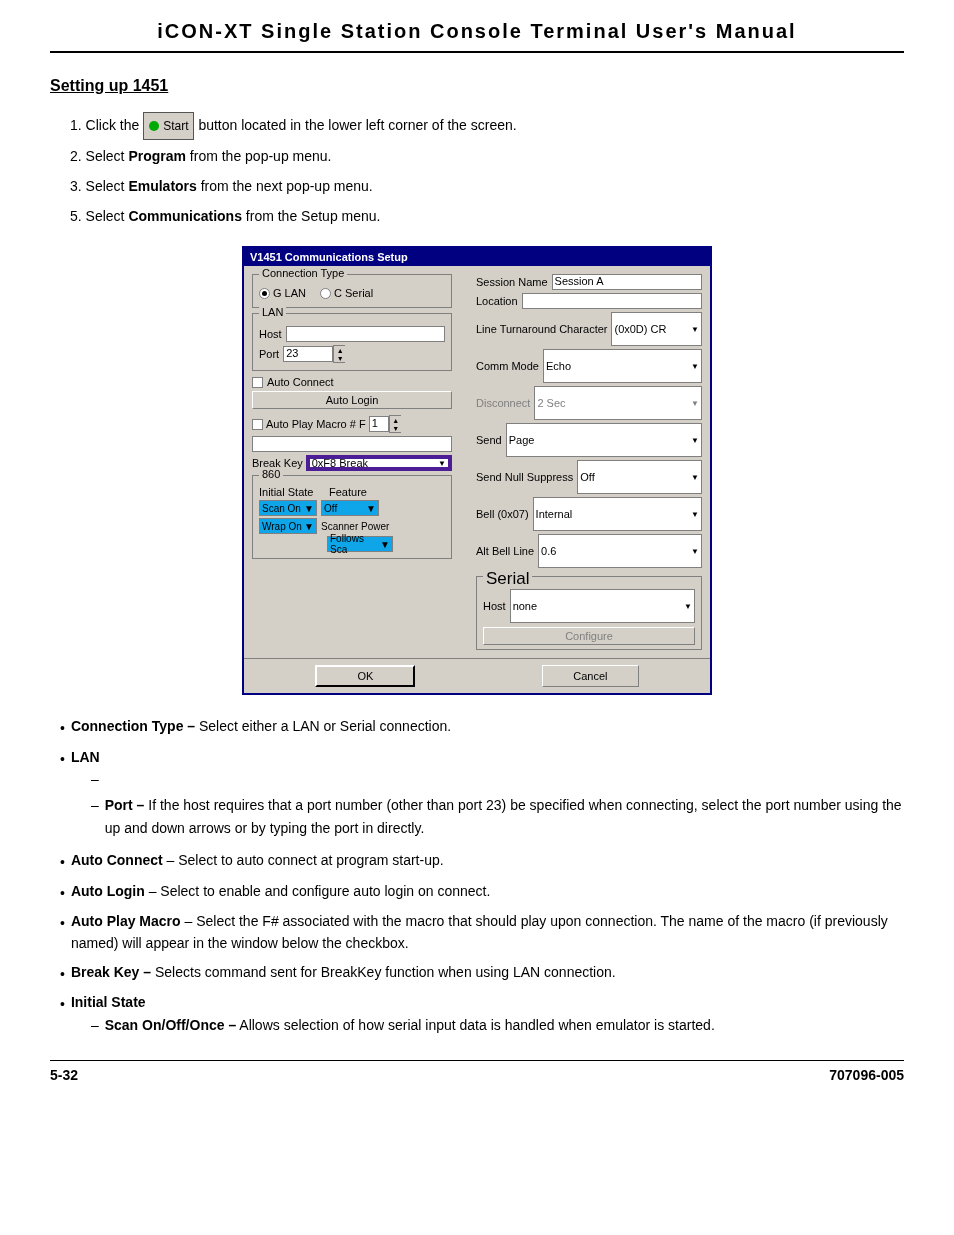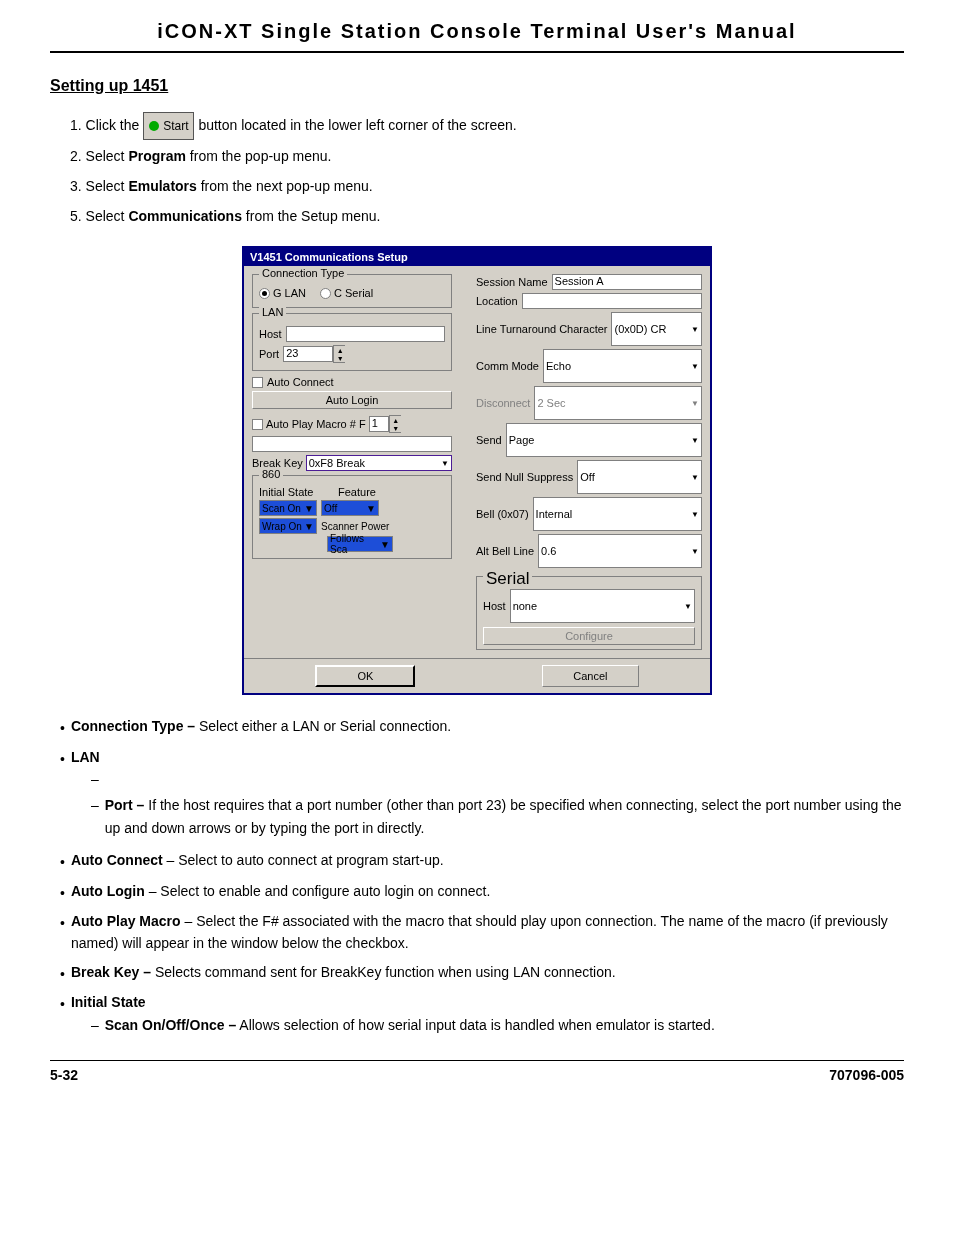--- a/index.html
+++ b/index.html
@@ -212,21 +212,21 @@
       margin-bottom: 3px;
     }
     .break-row {
       display: flex;
       align-items: center;
       gap: 3px;
       margin-bottom: 3px;
     }
     .break-select {
       background: #fff;
-      border: 1px solid #4c1d95;
+      border: 4px solid #4c1d95;
       height: 16px;
       font-size: 11px;
       padding: 0 2px;
       flex: 1;
       display: flex;
       align-items: center;
       justify-content: space-between;
     }
     
     .group860 {
@@ -253,21 +253,21 @@
       font-size: 11px;
       font-weight: normal;
     }
     .table-data-row {
       display: flex;
       gap: 4px;
       margin-bottom: 2px;
       align-items: center;
     }
     .small-select {
-      background: #1d4ed8;
+      background: #0ea5e9;
       border: 1px solid #808080;
       height: 16px;
       font-size: 10px;
       padding: 0 2px;
       width: 58px;
       display: flex;
       align-items: center;
       justify-content: space-between;
     }
     
@@ -494,21 +494,21 @@
             <span class="select-arrow">▼</span>
           </div>
         </div>
 
         <div class="group860">
           <div class="group860-title">
             <span>860</span>
           </div>
           <div class="table-header-row">
             <span class="th" style="width:66px;">Initial State</span>
-            <span class="th" style="margin-left:9px;">Feature</span>
+            <span class="th" style="margin-left:0;">Feature</span>
           </div>
 
           <div class="table-data-row">
             <div class="small-select">
               <span>Scan On</span>
               <span>▼</span>
             </div>
             <div class="small-select">
               <span>Off</span>
               <span>▼</span>

